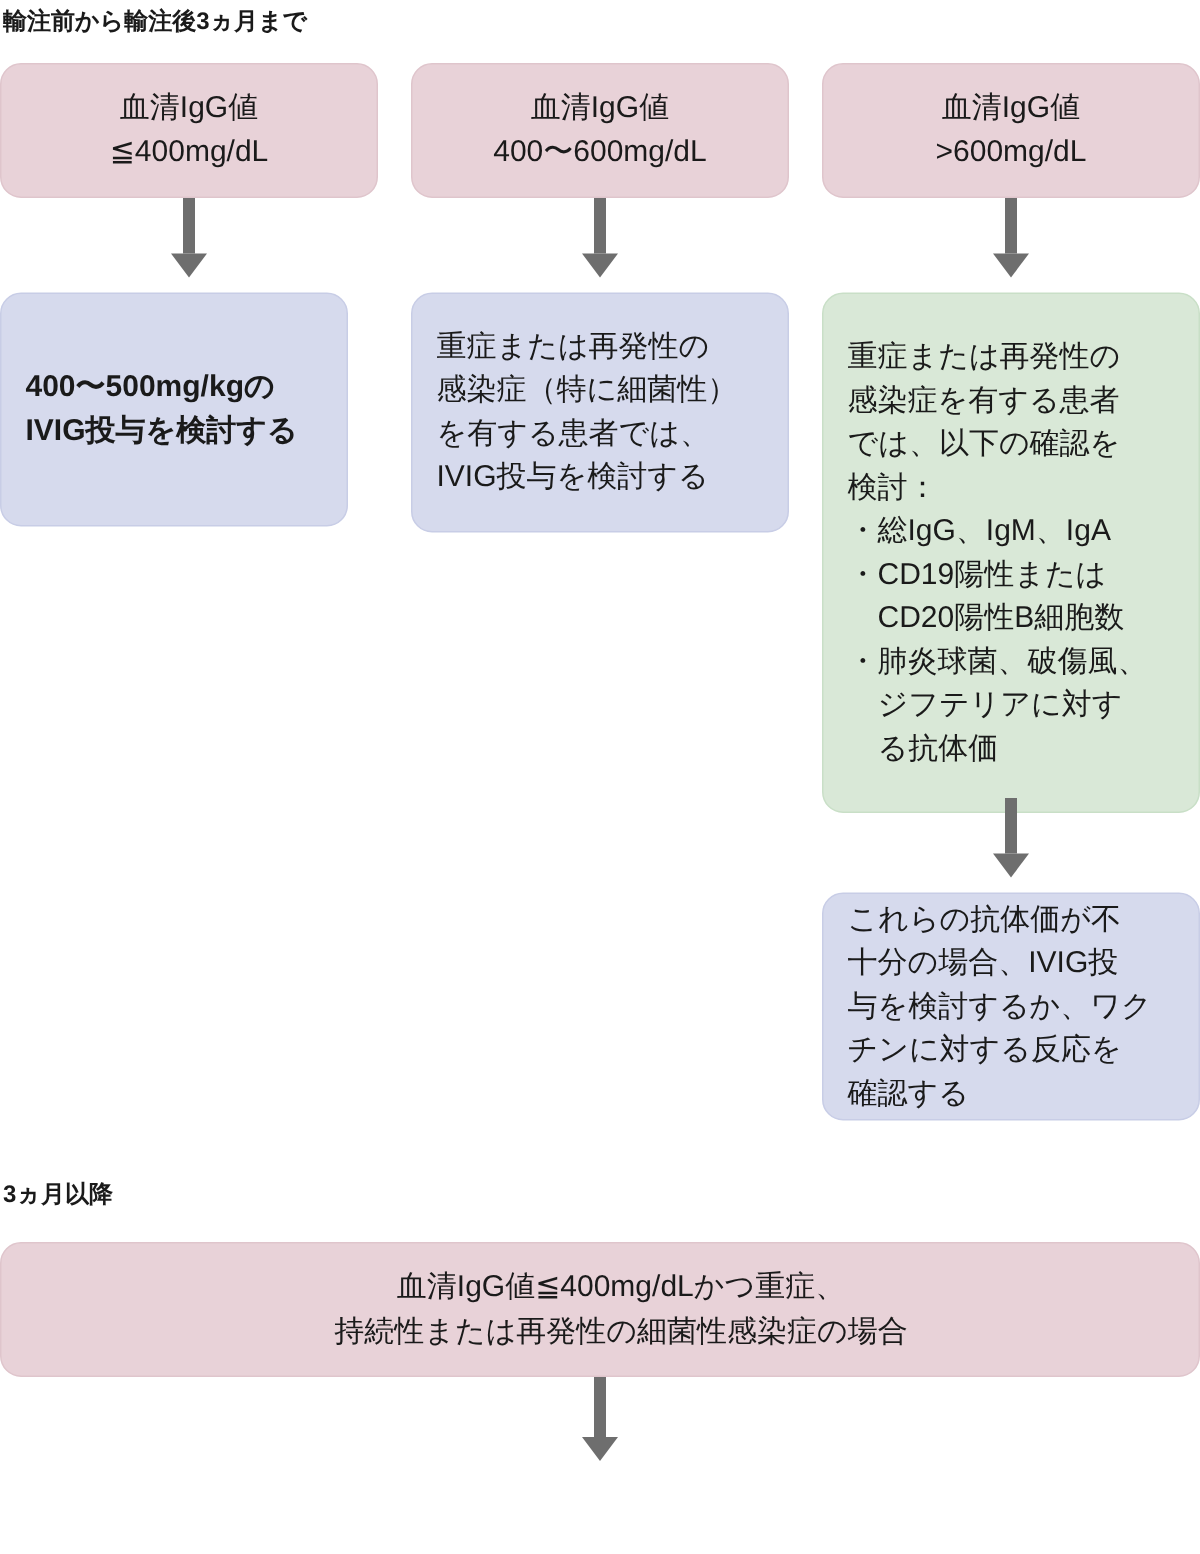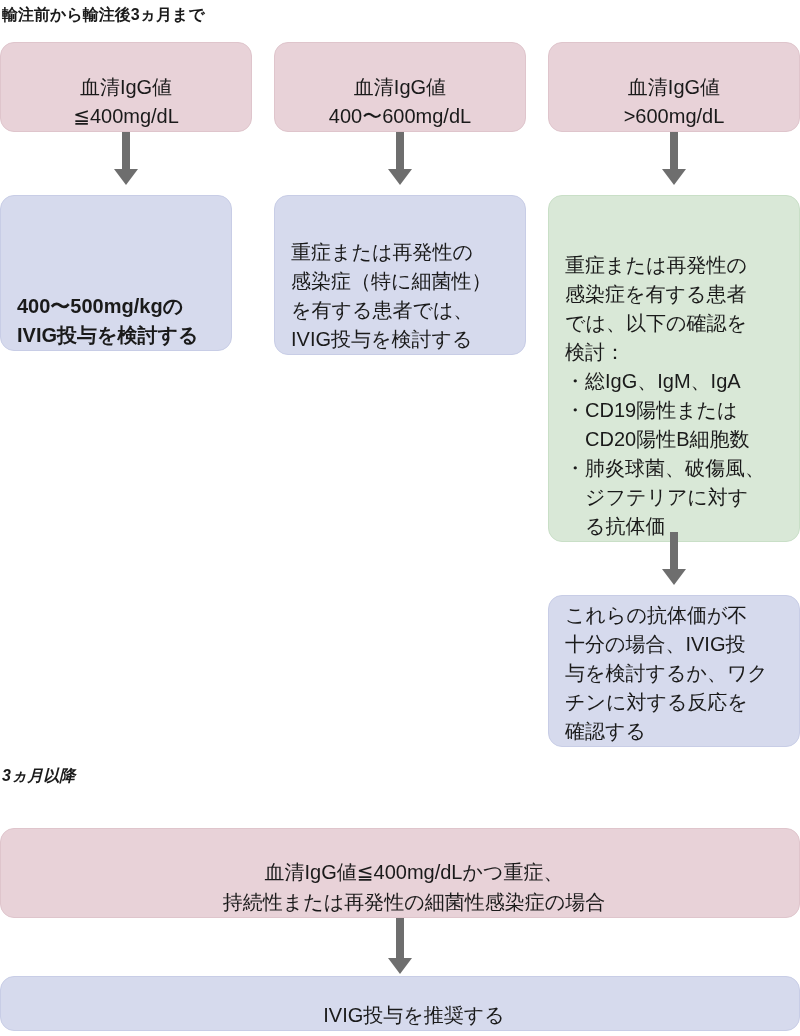--- a/index.html
+++ b/index.html
@@ -29,27 +29,27 @@
   .section-title {
     position: absolute;
     left: 2px;
     font-size: 16px;
     font-weight: bold;
     line-height: 26px;
     color: var(--text);
     white-space: nowrap;
   }
   .title-1 { top: 2px; }
-  .title-2 { top: 763px; font-style: italic; }
+  .title-2 { top: 784px; }
 
   .box {
     position: absolute;
     border-radius: 14px;
     display: flex;
-    align-items: flex-end;
+    align-items: center;
     font-size: 20px;
     line-height: 29px;
     color: var(--text);
   }
   .box .txt { white-space: pre-line; }
   .cond {
     background: var(--conditionFill);
     border: 1px solid var(--conditionBorder);
     justify-content: center;
     text-align: center;
@@ -175,17 +175,14 @@
   <div class="box cond cond-wide centered">
     <div class="txt">血清IgG値≦400mg/dLかつ重症、
 持続性または再発性の細菌性感染症の場合</div>
   </div>
 
   <div class="arrow arrow-5">
     <div class="stem"></div>
     <div class="head"></div>
   </div>
 
-  <div class="box action act-wide centered">
-    <div class="txt">IVIG投与を推奨する</div>
-  </div>
 
 </div>
 
 </body></html>

